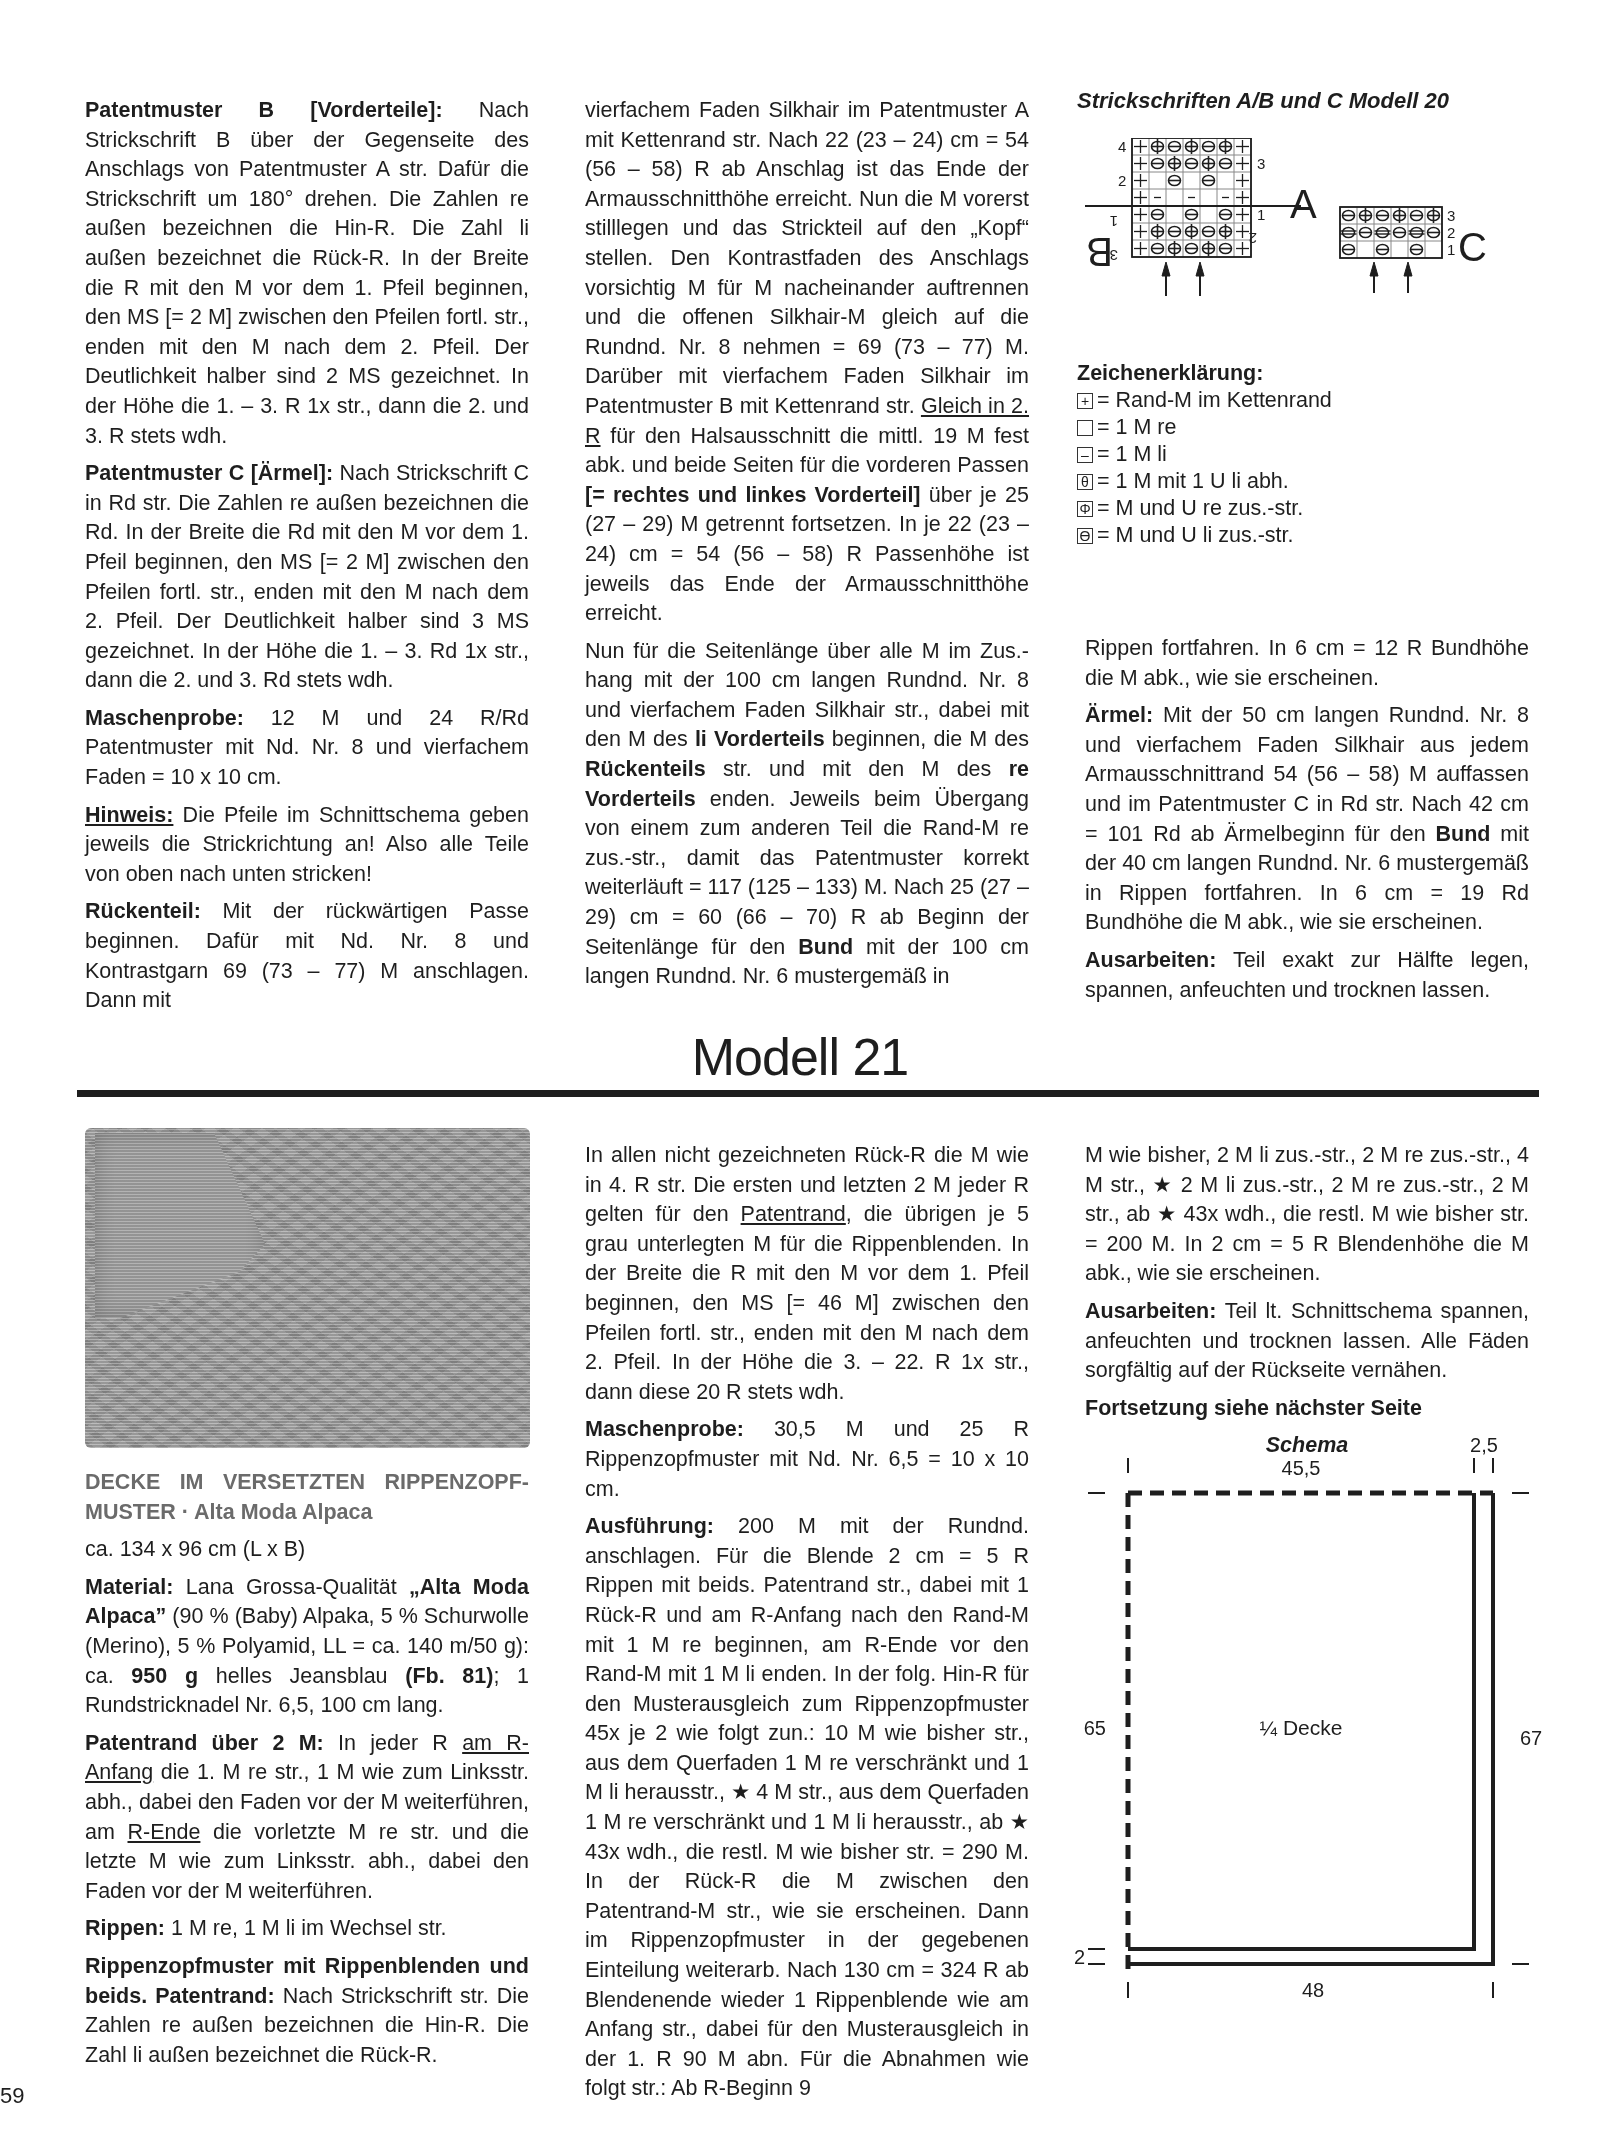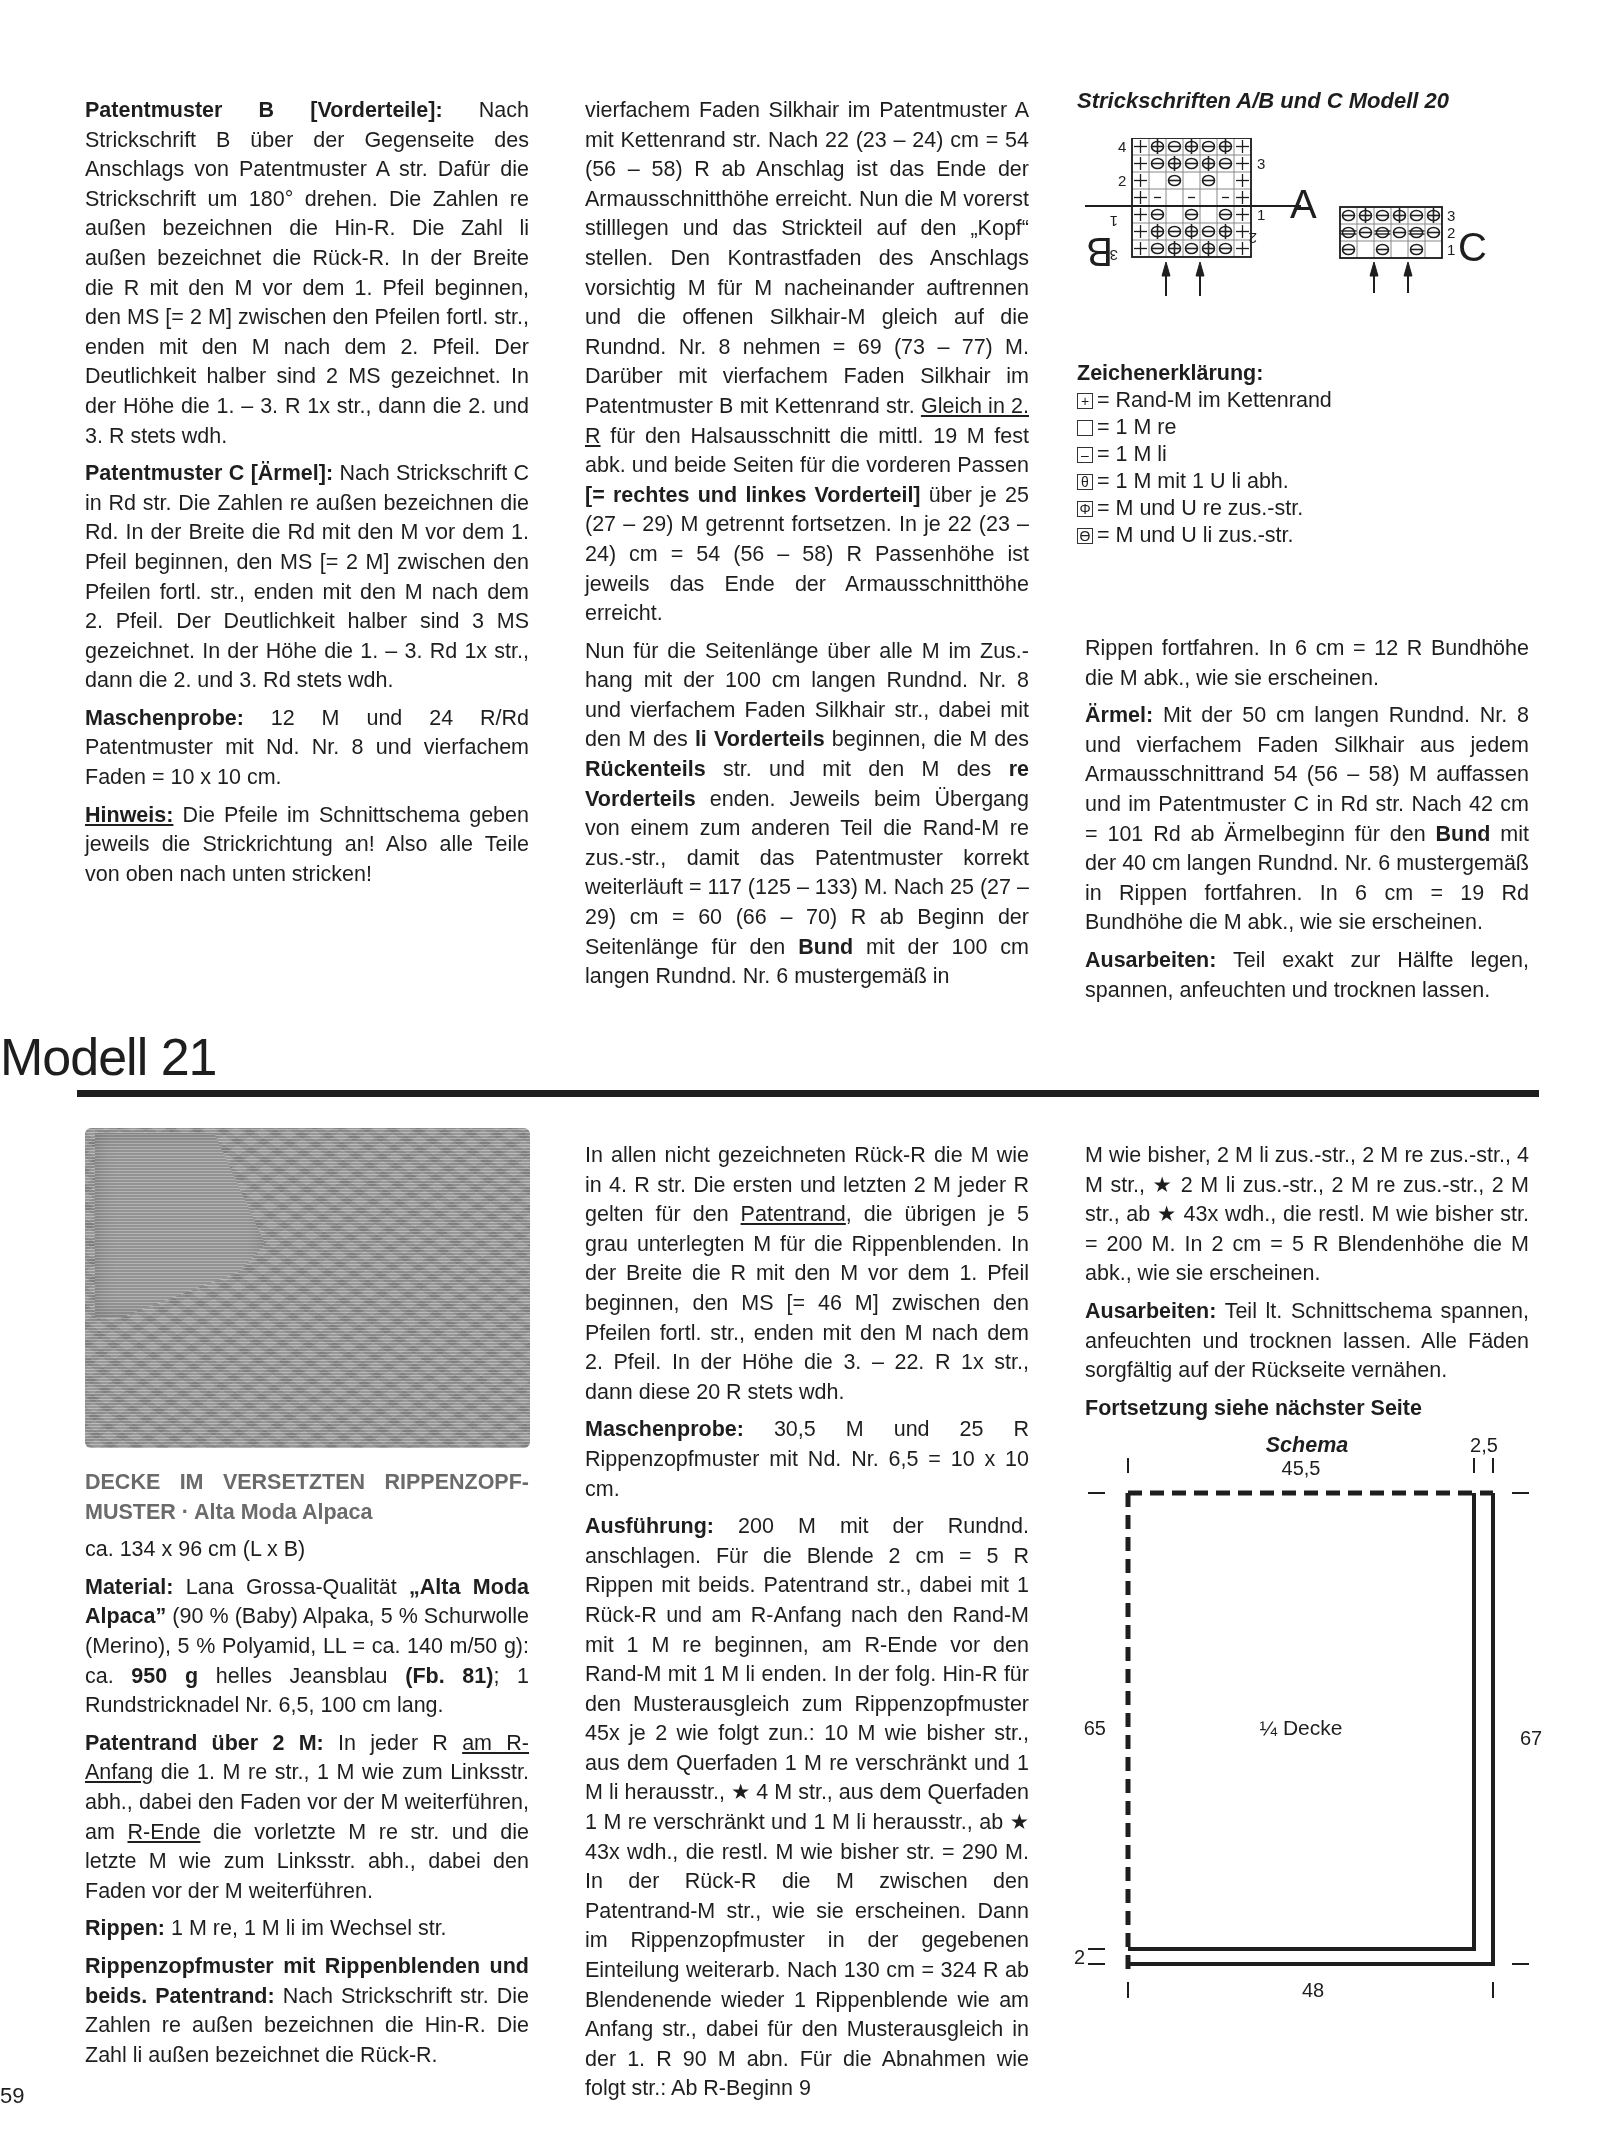--- a/index.html
+++ b/index.html
@@ -7,21 +7,21 @@
     font-family:"Liberation Sans", sans-serif; color:#1e1e1e; }
   .col { position:absolute; width:460px; font-size:21.5px; line-height:29.6px; text-align:justify; }
   .col p { margin:8px; }
   b { font-weight:bold; }
   u { text-decoration:underline; }
   .c1 { left:77px; }
   .c2 { left:577px; }
   .c3 { left:1077px; }
   .top { top:88px; }
   .bot { top:1133px; }
-  .heading21 { position:absolute; left:0; width:1600px; top:1027px; text-align:left;
+  .heading21 { position:absolute; left:0; width:1600px; top:1027px; text-align:center;
     font-size:52px; font-weight:normal; letter-spacing:-1px; }
   .rule { position:absolute; left:77px; width:1462px; top:1090px; height:7px; background:#1e1e1e; }
   .charttitle { position:absolute; left:1077px; top:88px; font-weight:bold; font-size:22px;font-style:italic; }
   .legend { position:absolute; left:1077px; top:360px; font-size:21.5px; line-height:27px; }
   .legend .row { display:flex; align-items:center; }
   .sym { display:inline-block; width:16px; height:16px; border:1px solid #333; margin-right:4px; position:relative; box-sizing:border-box; font-size:14px; line-height:14px; text-align:center; }
   .photo { position:absolute; left:85px; top:1128px; width:445px; height:320px;
     background:
       repeating-linear-gradient(0deg, rgba(255,255,255,0.25) 0 1px, rgba(0,0,0,0.08) 1px 3px),
       repeating-linear-gradient(35deg, rgba(0,0,0,0.06) 0 6px, rgba(255,255,255,0.06) 6px 14px),
@@ -37,20 +37,21 @@
   svg text { font-family:"Liberation Sans", sans-serif; }
 </style>
 </head>
 <body>
 
 <div class="col c1 top">
   <p><b>Patentmuster B [Vorderteile]:</b><span> Nach Strickschrift B über der Gegenseite des Anschlags von Patentmuster A str. Dafür die Strickschrift um 180° drehen. Die Zahlen re außen bezeichnen die Hin-R. Die Zahl li außen bezeichnet die Rück-R. In der Breite die R mit den M vor dem 1. Pfeil beginnen, den MS [= 2 M] zwischen den Pfeilen fortl. str., enden mit den M nach dem 2. Pfeil. Der Deutlichkeit halber sind 2 MS gezeichnet. In der Höhe die 1. – 3. R 1x str., dann die 2. und 3. R stets wdh.</span></p>
   <p><b>Patentmuster C [Ärmel]:</b><span> Nach Strickschrift C in Rd str. Die Zahlen re außen bezeichnen die Rd. In der Breite die Rd mit den M vor dem 1. Pfeil beginnen, den MS [= 2 M] zwischen den Pfeilen fortl. str., enden mit den M nach dem 2. Pfeil. Der Deutlichkeit halber sind 3 MS gezeichnet. In der Höhe die 1. – 3. Rd 1x str., dann die 2. und 3. Rd stets wdh.</span></p>
   <p><b>Maschenprobe:</b><span> 12 M und 24 R/Rd Patentmuster mit Nd. Nr. 8 und vierfachem Faden = 10 x 10 cm.</span></p>
   <p><b><u>Hinweis:</u></b><span> Die Pfeile im Schnittschema geben jeweils die Strickrichtung an! Also alle Teile von oben nach unten stricken!</span></p>
+  <p><b>Rückenteil:</b><span> Mit der rückwärtigen Passe beginnen. Dafür mit Nd. Nr. 8 und Kontrastgarn 69 (73 – 77) M anschlagen. Dann mit</span></p>
 </div>
 
 <div class="col c2 top">
   <p><span>vierfachem Faden Silkhair im Patentmuster A mit Kettenrand str. Nach 22 (23 – 24) cm = 54 (56 – 58) R ab Anschlag ist das Ende der Armausschnitthöhe erreicht. Nun die M vorerst stilllegen und das Strickteil auf den „Kopf“ stellen. Den Kontrastfaden des Anschlags vorsichtig M für M nacheinander auftrennen und die offenen Silkhair-M gleich auf die Rundnd. Nr. 8 nehmen = 69 (73 – 77) M. Darüber mit vierfachem Faden Silkhair im Patentmuster B mit Kettenrand str. </span><u>Gleich in 2. R</u><span> für den Halsausschnitt die mittl. 19 M fest abk. und beide Seiten für die vorderen Passen </span><b>[= rechtes und linkes Vorderteil]</b><span> über je 25 (27 – 29) M getrennt fortsetzen. In je 22 (23 – 24) cm = 54 (56 – 58) R Passenhöhe ist jeweils das Ende der Armausschnitthöhe erreicht.</span></p>
   <p><span>Nun für die Seitenlänge über alle M im Zus.-hang mit der 100 cm langen Rundnd. Nr. 8 und vierfachem Faden Silkhair str., dabei mit den M des </span><b>li Vorderteils</b><span> beginnen, die M des </span><b>Rückenteils</b><span> str. und mit den M des </span><b>re Vorderteils</b><span> enden. Jeweils beim Übergang von einem zum anderen Teil die Rand-M re zus.-str., damit das Patentmuster korrekt weiterläuft = 117 (125 – 133) M. Nach 25 (27 – 29) cm = 60 (66 – 70) R ab Beginn der Seitenlänge für den </span><b>Bund</b><span> mit der 100 cm langen Rundnd. Nr. 6 mustergemäß in</span></p>
 </div>
 
 <div class="charttitle">Strickschriften A/B und C Modell 20</div>
 
 <svg style="position:absolute;left:1085px;top:138px" width="430" height="170" viewBox="0 0 430 170">

